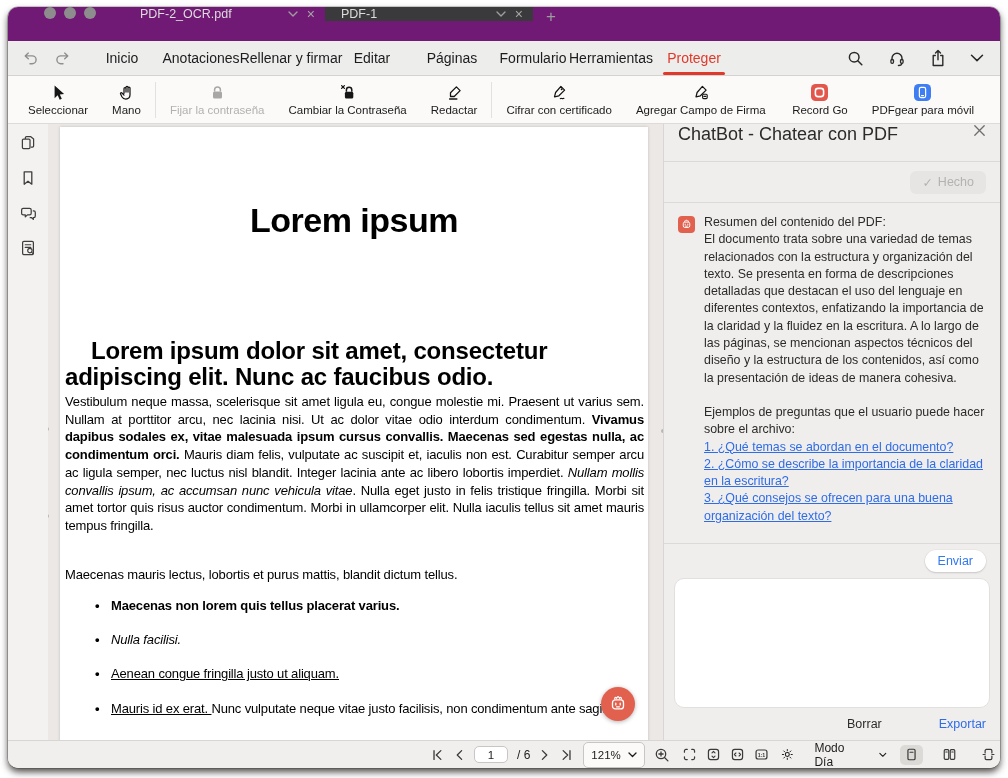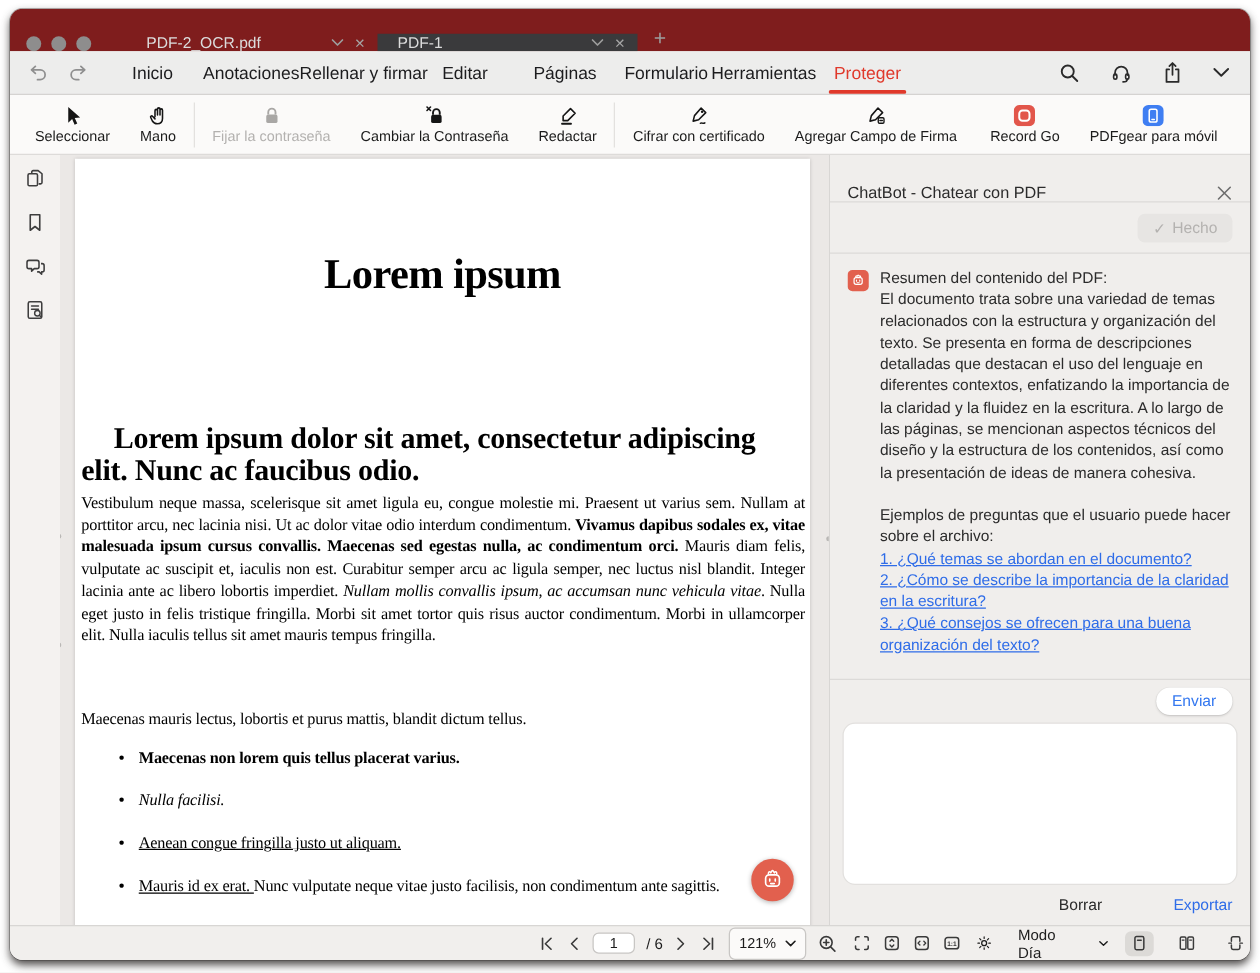--- a/index.html
+++ b/index.html
@@ -6,21 +6,21 @@
   body{width:1008px;height:778px;background:#ffffff;position:relative;overflow:hidden;
        font-family:"Liberation Sans",sans-serif;-webkit-font-smoothing:antialiased;}
   *{box-sizing:border-box;}
   svg{display:block;}
 
   .window{position:absolute;left:8px;top:7px;width:992px;height:761px;border-radius:10px;
           overflow:hidden;background:#f0eeec;
           box-shadow:0 4px 7px rgba(48,45,43,.85),0 0 0 .6px rgba(0,0,0,.35);}
 
   
-  .titlebar{height:34px;background:#7f1d1d;display:flex;align-items:flex-end;}
+  .titlebar{height:34px;background:#701a75;display:flex;align-items:flex-start;padding-left:23px;}
   .traffic{display:flex;align-items:center;gap:8px;padding:0 14px 0 13px;}
   .light{width:12px;height:12px;border-radius:50%;background:#8e8d8d;}
   .tab{display:flex;align-items:center;color:#dcdcdc;font-size:12.5px;}
   .tab-1{width:215px;padding:0 10px 0 30px;}
   .tab-2{width:208px;padding:0 10px 0 16px;background:#3a3a3c;}
   .tab .tab-label{flex:1;white-space:nowrap;overflow:hidden;}
   .tab-icon{color:#9d9d9d;margin-left:9px;display:flex;align-items:center;}
   .tab-close{color:#a6a6a6;font-size:14px;line-height:1;margin-left:9px;}
   .plus-btn{color:#9d9d9d;font-size:17px;display:flex;align-items:center;padding:0 13px;}
 
@@ -42,21 +42,21 @@
   .tsep{width:1px;height:36px;background:#e3e1df;margin:0 2px;}
   .tspacer{flex:1;}
 
   
   .content{display:flex;height:616px;}
   .sidebar{width:40px;background:#f4f2f0;display:flex;flex-direction:column;align-items:center;
            padding-top:10px;gap:17px;color:#3e3e3e;}
 
   .docarea{flex:1;background:#ebe8e6;position:relative;overflow:hidden;}
   .page{position:absolute;left:12px;top:3px;width:588px;height:640px;background:#fff;
-        box-shadow:0 0 3px rgba(0,0,0,.18);font-family:Liberation Serif, serif;color:#000;}
+        box-shadow:0 0 3px rgba(0,0,0,.18);font-family:Liberation Sans, sans-serif;color:#000;}
   .page h1{position:absolute;top:74px;left:0;right:0;text-align:center;font-size:34px;margin:0;
            font-weight:bold;letter-spacing:-.5px;}
   .doc-sub{position:absolute;top:179px;left:5px;right:22px;font-size:24px;font-weight:bold;
            line-height:26px;text-indent:26px;letter-spacing:-.2px;margin-top:32px;}
   .doc-p1{position:absolute;top:266px;left:5px;right:4px;font-size:13px;line-height:17.7px;
           text-align:justify;letter-spacing:-.15px;margin:0;}
   .doc-p2{position:absolute;top:440px;left:5px;font-size:13px;margin:0;letter-spacing:-.15px;}
   .doc-ul{position:absolute;top:470px;left:5px;right:10px;margin:0;padding:0 0 0 30px;
           list-style:none;font-size:13px;line-height:17.7px;letter-spacing:-.15px;}
   .doc-ul li{position:relative;padding-left:16px;margin-bottom:16.5px;}
@@ -64,21 +64,21 @@
   .b{font-weight:bold;}.i{font-style:italic;}.u{text-decoration:underline;}
 
   .fab{position:absolute;left:553px;top:563px;width:34px;height:34px;border-radius:50%;
        background:#e2604e;display:flex;align-items:center;justify-content:center;
        box-shadow:0 1px 4px rgba(0,0,0,.3);}
   .handle{position:absolute;width:4px;height:4px;border-radius:50%;background:#b9b7b5;}
 
   
   .panel{width:337px;background:#f0eeec;border-left:1px solid #d8d6d4;display:flex;
          flex-direction:column;padding:0 14px;}
-  .phead{height:37px;display:flex;align-items:flex-end;font-size:13px;color:#2b2b2b;flex:none;}
+  .phead{height:37px;display:flex;align-items:flex-start;font-size:18px;color:#2b2b2b;flex:none;}
   .ptitle{flex:1;}
   .pclose{color:#6e6e6e;display:flex;}
   .pdiv{height:1px;background:#dcdad8;margin:0 -14px;flex:none;}
   .hecho-row{height:40px;display:flex;align-items:center;justify-content:flex-end;flex:none;}
   .hecho{background:#e7e5e3;color:#b4b2b0;font-size:12.5px;padding:4px 12px;border-radius:6px;
          display:flex;gap:5px;align-items:center;}
   .pscroll{flex:1;padding-top:11px;font-size:12.4px;line-height:17.3px;color:#2b2b2b;overflow:hidden;}
   .msg{display:flex;gap:9px;}
   .avatar{flex:none;width:17px;height:17px;border-radius:4px;background:#e2604e;display:flex;
           align-items:center;justify-content:center;margin-top:2px;}

